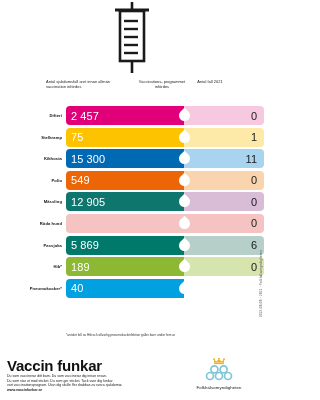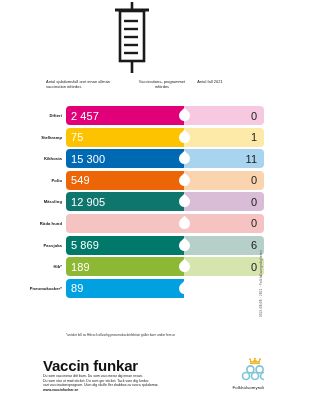--- a/index.html
+++ b/index.html
@@ -106,21 +106,21 @@
     font-size:3.1px;
     color:#555555;
     writing-mode:vertical-rl;
     transform:rotate(180deg);
     letter-spacing:.2px;
     white-space:nowrap;
   }
 
   
   .bottom{
-    position:absolute;left:0;top:355px;width:264px;height:45px;margin-left:36px;
+    position:absolute;left:0;top:355px;width:264px;height:45px;
   }
   .headline{
     position:absolute;left:7px;top:2px;
     font-size:15px;
     font-weight:bold;
     color:#111111;
     letter-spacing:-.2px;
   }
   .body-copy{
     position:absolute;left:7px;top:19px;width:150px;
@@ -228,21 +228,21 @@
         <div class="row-label">Hib*</div>
         <div class="bar">
           <div class="bar-strong" style="background: rgb(140, 184, 51);">189</div>
           <div class="bar-light" style="background: rgb(214, 228, 173);">0</div>
           <div class="drop"></div>
         </div>
       </div>
       <div class="row">
         <div class="row-label">Pneumokocker*</div>
         <div class="bar">
-          <div class="bar-strong" style="background: rgb(0, 160, 225);">89</div>
+          <div class="bar-strong" style="background: rgb(0, 160, 225);">40</div>
           <div class="drop"></div>
         </div>
       </div>
     </div>
 
   <div class="footnote">*antalet fall av Hib och allvarlig pneumokockinfektion gäller barn under fem år</div>
 
   <div class="sidetext">2022-08-08 · 2021 · Folkhälsomyndigheten</div>
 
   <div class="bottom">

